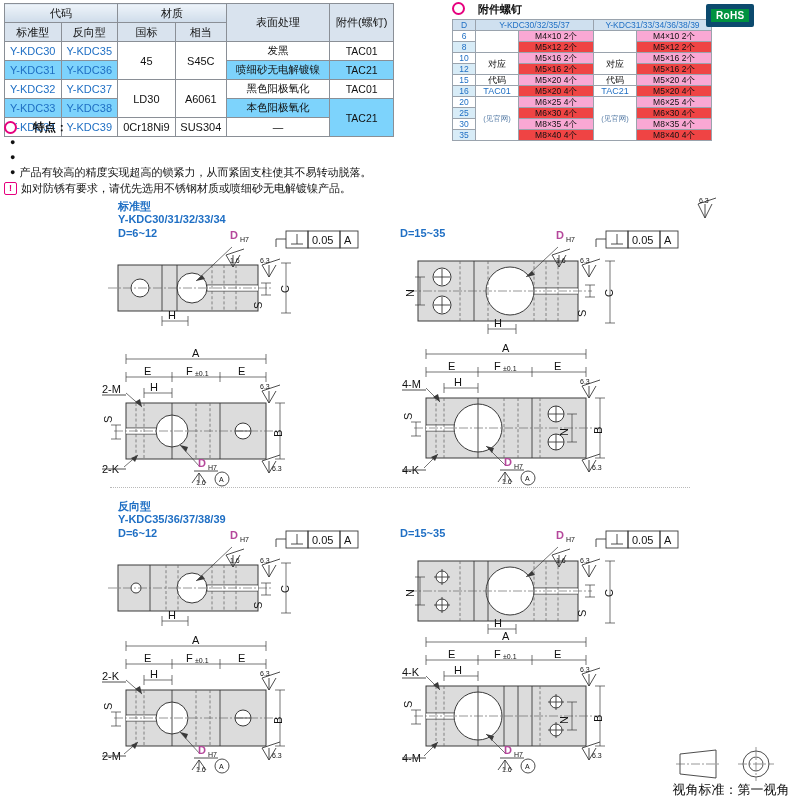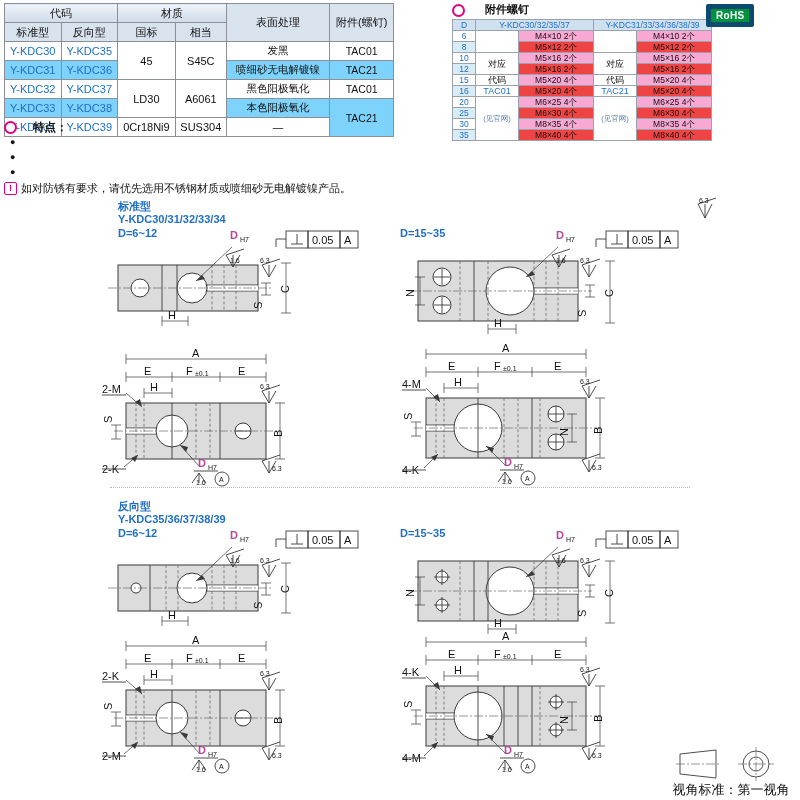--- a/index.html
+++ b/index.html
@@ -37,21 +37,21 @@
   .feat-line{display:flex;gap:4px;padding-left:6px;}
   .bullet{font-size:9px;line-height:15px;}
   .warn-box{
     display:inline-flex;align-items:center;justify-content:center;
     width:11px;height:11px;border:1.4px solid #e6007e;color:#e6007e;
     font-size:9px;font-weight:bold;border-radius:2px;flex:none;margin-top:1px;
   }
 
   
   #screw-wrap{left:452px;top:2px;}
-  .screw-title{display:flex;align-items:flex-end;gap:20px;font-size:11px;font-weight:bold;margin-bottom:2px;}
+  .screw-title{display:flex;align-items:flex-start;gap:13px;font-size:11px;font-weight:bold;margin-bottom:2px;}
   #screw-table{border-collapse:collapse;font-size:8.5px;}
   #screw-table td,#screw-table th{
     border:1px solid #9aa3ad;text-align:center;padding:0 1px;height:10px;
     font-weight:normal;white-space:nowrap;line-height:10px;
   }
   #screw-table th{background:#cfe0ef;color:#1f6fc4;font-size:8.5px;}
   #screw-table th.d-head{color:#1f6fc4;background:#cfe0ef;}
   td.dcol{background:#ffffff;color:#1f6fc4;font-weight:bold;width:20px;}
   tr.alt td.dcol{background:#d8ecf7;}
   td.spec{background:#f9a8d4;color:#111;text-align:left;padding-left:3px;width:72px;}
@@ -156,20 +156,21 @@
     <span>特点：</span>
   </div>
   <div class="feat-line">
     <span class="bullet">●</span>
   </div>
   <div class="feat-line">
     <span class="bullet">●</span>
   </div>
   <div class="feat-line">
     <span class="bullet">●</span>
+    <span>产品有较高的精度实现超高的锁紧力，从而紧固支柱使其不易转动脱落。</span>
   </div>
   <div class="feat-line" style="padding-left:0;margin-top:1px;">
     <span class="warn-box">!</span>
     <span>如对防锈有要求，请优先选用不锈钢材质或喷细砂无电解镀镍产品。</span>
   </div>
 </div>
 
 <div class="abs" id="screw-wrap">
   <div class="screw-title">
     <span class="dot-magenta"></span>

